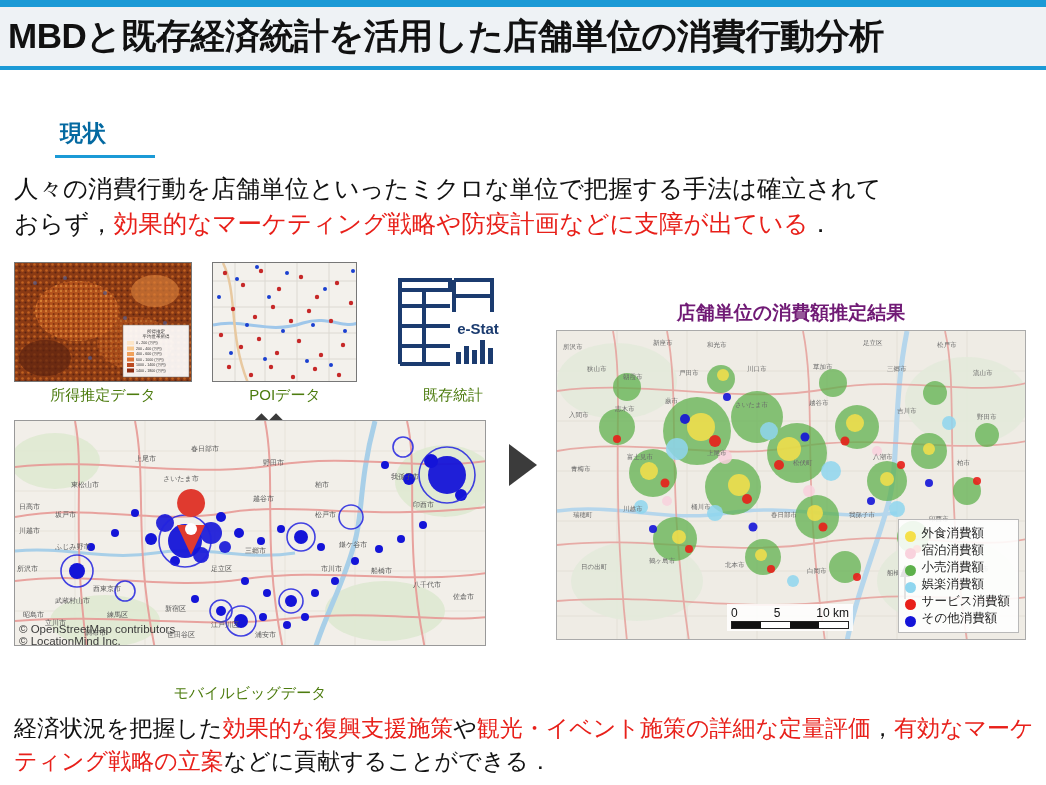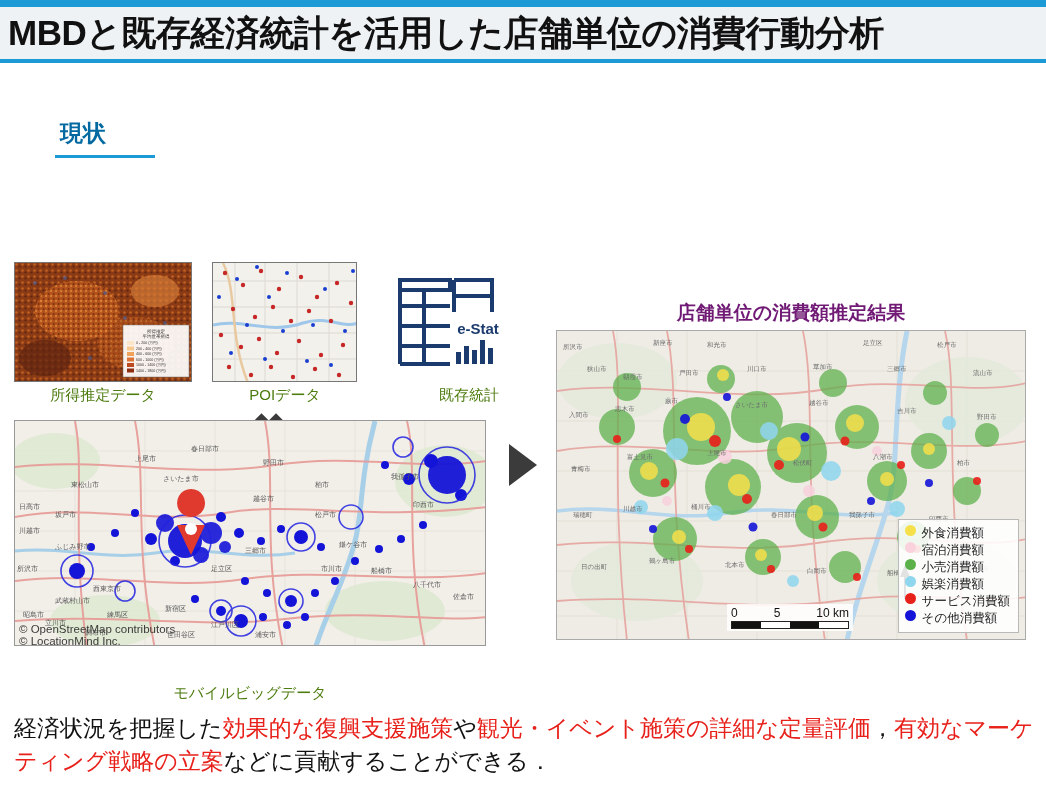--- a/index.html
+++ b/index.html
@@ -10,21 +10,21 @@
     overflow: hidden;
   }
   .slide { position: relative; width: 1046px; height: 785px; background: #fff; }
 
   
   .top-rule {
     position: absolute; left: 0; top: 0; width: 1046px; height: 7px;
     background: #1b9ad6;
   }
   .title-band {
-    position: absolute; left: 0; top: 7px; width: 1046px; height: 56px;
+    position: absolute; left: 0; top: 7px; width: 1046px; height: 63px;
     background: #eef2f5;
     border-bottom: 4px solid #1b9ad6;
     display: flex; align-items: center;
   }
   .title-text {
     font-size: 35px; font-weight: bold; color: #111;
     padding-left: 8px; letter-spacing: -0.5px; white-space: nowrap;
   }
 
   
@@ -97,21 +97,21 @@
     position: absolute; left: 556px; top: 330px; width: 470px; height: 310px;
     border: 1px solid #aaa; overflow: hidden; background: #eeeae2;
   }
   .legend {
     position: absolute; right: 6px; bottom: 6px;
     background: rgba(255,255,255,0.88);
     border: 1px solid #b9b9b9;
     padding: 5px 8px 5px 6px;
     font-size: 12.5px; color: #222;
   }
-  .legend-row { display: flex; align-items: flex-start; height: 17px; }
+  .legend-row { display: flex; align-items: flex-end; height: 17px; }
   .legend-dot {
     width: 11px; height: 11px; border-radius: 50%;
     margin-right: 6px; flex: 0 0 auto;
   }
   .scalebar {
     position: absolute; left: 170px; bottom: 8px;
     background: rgba(255,255,255,0.85); padding: 2px 4px;
     font-size: 12px; color: #111;
   }
   .scalebar-labels { display: flex; justify-content: space-between; width: 118px; }
@@ -123,37 +123,41 @@
   
   .conclusion {
     position: absolute; left: 14px; top: 712px; width: 1022px;
     font-size: 23px; line-height: 1.42; color: #111;
   }
   .conclusion .red { color: #e8201a; }
 
   
   #cap-income { left: 14px; top: 386px; width: 178px; }
   #cap-poi   { left: 206px; top: 386px; width: 158px; }
-  #cap-stat  { left: 408px; top: 386px; width: 122px; }
+  #cap-stat  { left: 392px; top: 386px; width: 122px; }
   #cap-mbd   { left: 14px; top: 684px; width: 472px; }
 </style>
 </head>
 <body>
 
 <div class="slide">
 
   <div class="top-rule"></div>
 
   <div class="title-band">
     <div class="title-text">MBDと既存経済統計を活用した店舗単位の消費行動分析</div>
   </div>
 
   <div class="section-head">現状</div>
   <div class="section-underline"></div>
 
+  <div class="lead">
+    <span>人々の消費行動を店舗単位といったミクロな単位で把握する手法は確立されて</span><br>
+    <span>おらず，</span><span class="red">効果的なマーケティング戦略や防疫計画などに支障が出ている</span><span>．</span>
+  </div>
 
   <div class="thumb" id="income-map">
     <svg width="178" height="120" viewBox="0 0 178 120">
       <defs>
         <pattern id="noiseA" width="6" height="6" patternUnits="userSpaceOnUse">
           <rect width="6" height="6" fill="#8a3a14"></rect>
           <circle cx="1.5" cy="1.5" r="1.3" fill="#c0601f"></circle>
           <circle cx="4.5" cy="3.5" r="1.1" fill="#5e2410"></circle>
         </pattern>
         <pattern id="noiseB" width="5" height="5" patternUnits="userSpaceOnUse">

